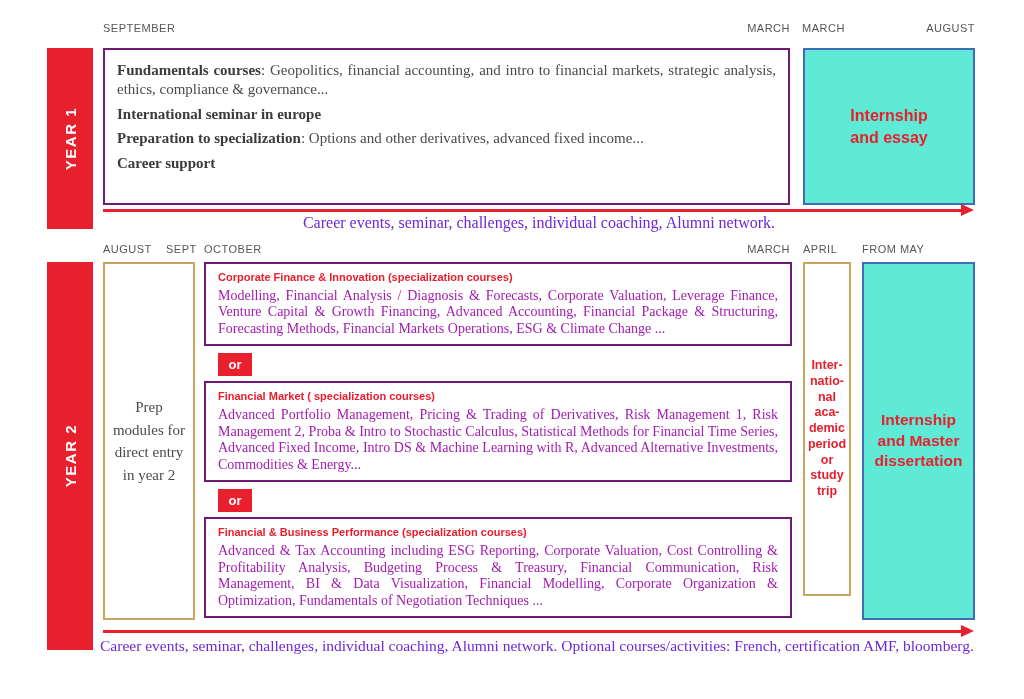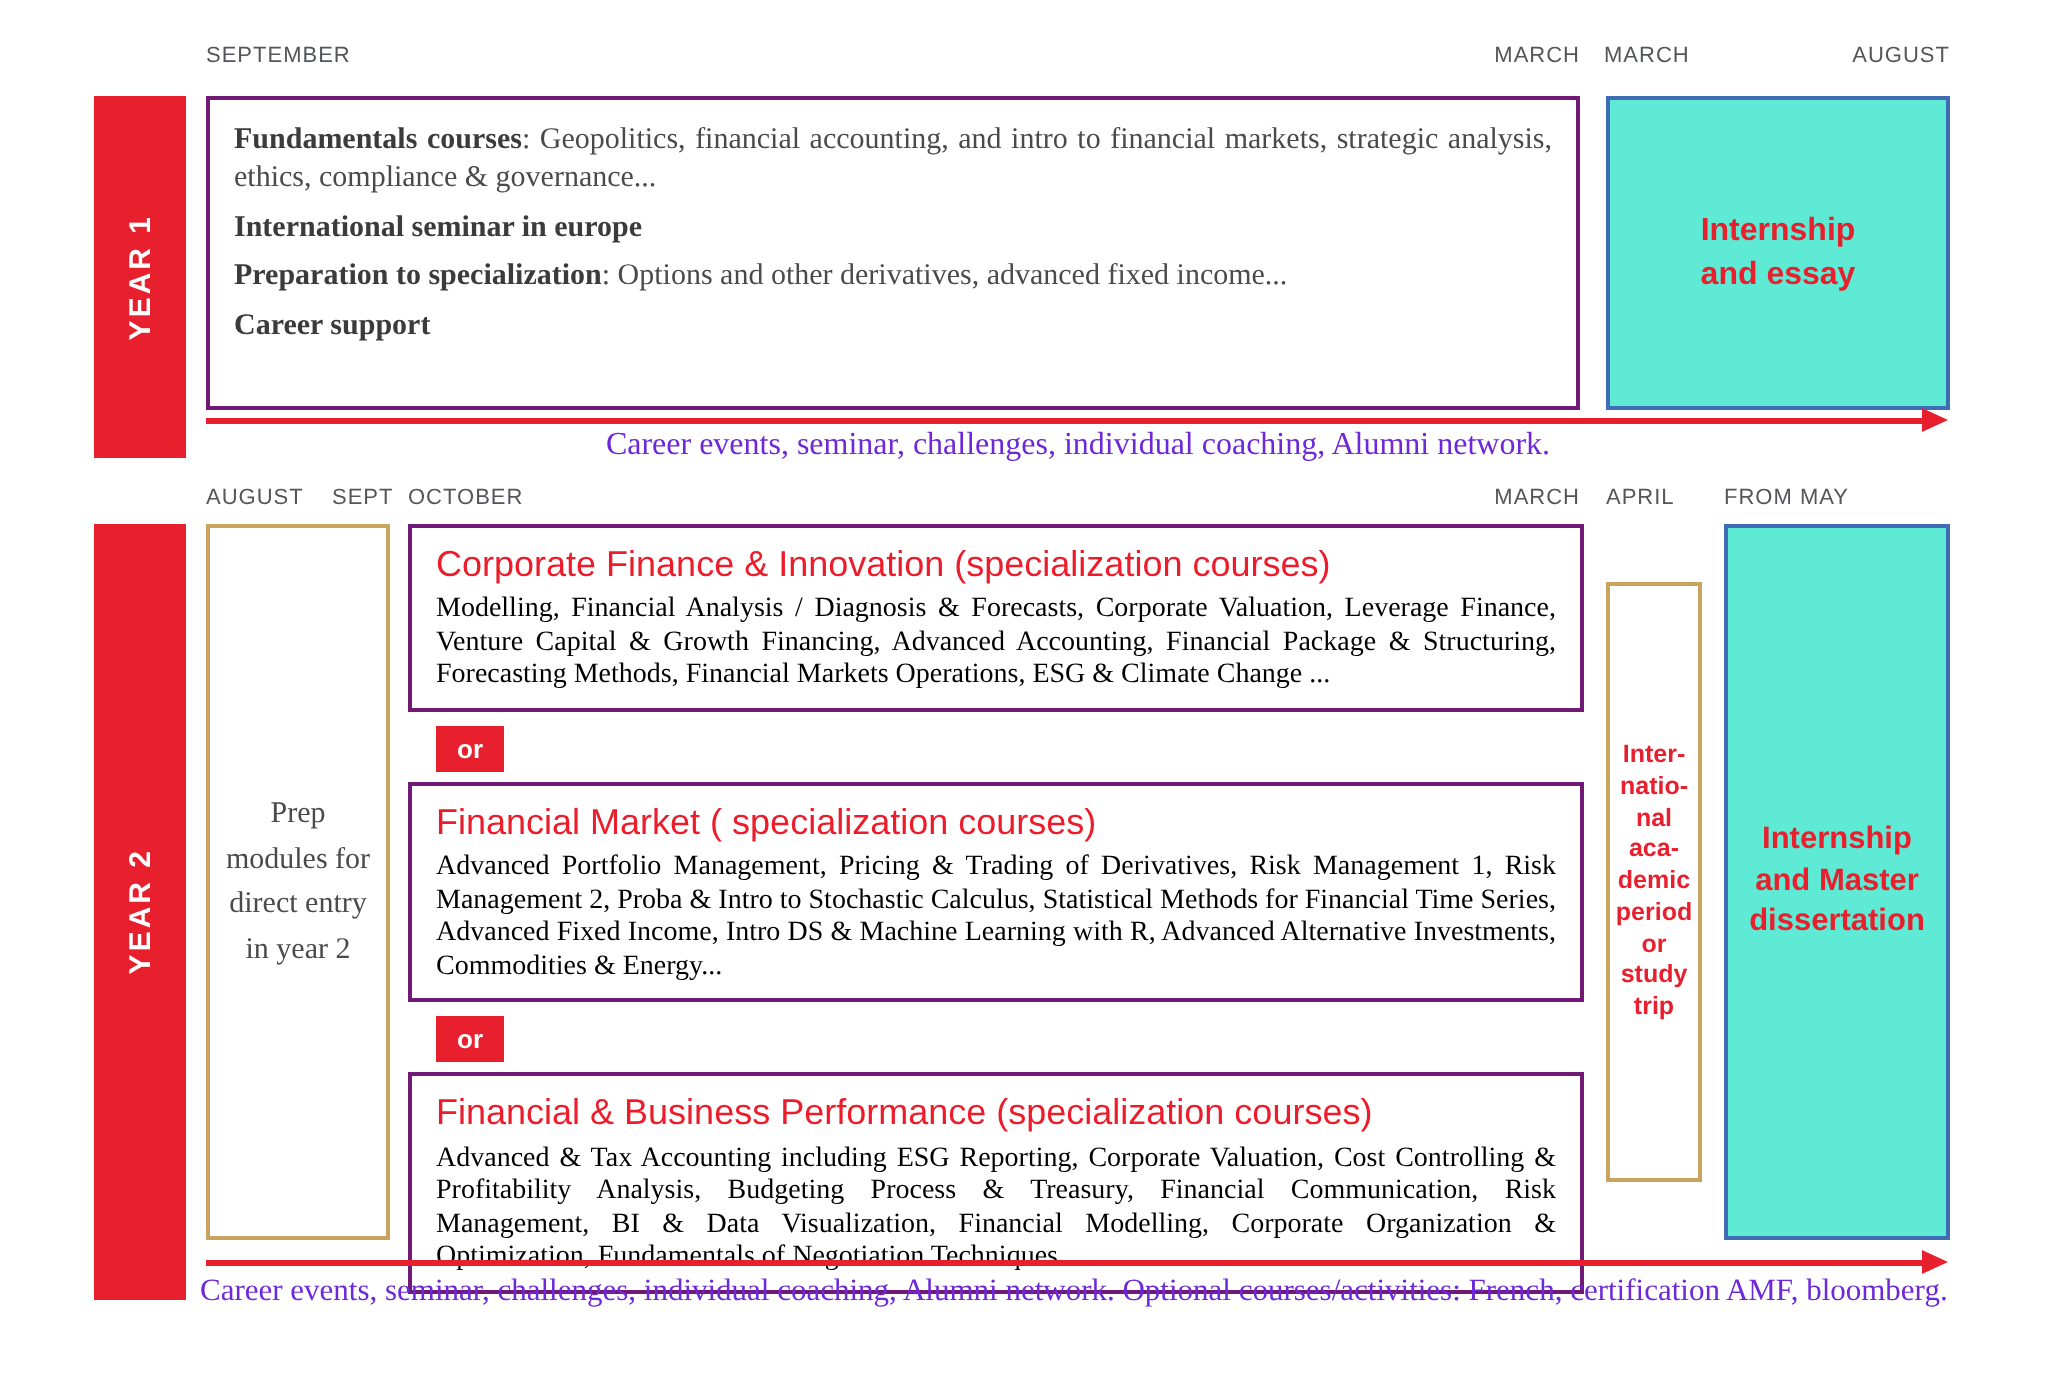--- a/index.html
+++ b/index.html
@@ -57,34 +57,34 @@
   
   .prep-box {
     position:absolute; left:103px; top:262px; width:92px; height:358px;
     display:flex; align-items:center; justify-content:center; text-align:center;
     font-family:"Liberation Serif", serif; font-size:15px; line-height:1.5; color:#4a4a4c;
     padding:0 6px;
   }
   .spec-col { position:absolute; left:204px; top:262px; width:588px; }
   .spec-box { padding:6px 12px 7px 12px; }
   .spec-title {
-    color:#ed1c2b; font-weight:normal; font-size:18px; line-height:1.35; margin-bottom:3px;
+    color:#ed1c2b; font-weight:bold; font-size:11px; line-height:1.35; margin-bottom:3px;
   }
   .spec-body {
     font-family:"Liberation Serif", serif; font-size:14px; line-height:1.18;
-    color:#000000; text-align:justify;
+    color:#a21caf; text-align:justify;
   }
   .or-badge {
     width:34px; height:23px; background:#e8202e; color:#ffffff;
     font-weight:bold; font-size:13px; display:flex; align-items:center; justify-content:center;
     margin:7px 0 5px 14px;
   }
   .intl-box {
-    position:absolute; left:803px; top:262px; width:48px; height:300px;
-    display:flex; flex-direction:column; align-items:center; justify-content:center;margin-top:29px;
+    position:absolute; left:803px; top:262px; width:48px; height:334px;
+    display:flex; flex-direction:column; align-items:center; justify-content:center;
   }
   .intl-line { color:#e8202e; font-weight:bold; font-size:12.5px; line-height:1.26; display:block; text-align:center; }
   .y2-intern {
     position:absolute; left:862px; top:262px; width:113px; height:358px;
     display:flex; flex-direction:column; align-items:center; justify-content:center;
   }
   .y2-intern .intern-line { font-size:15.5px; }
 </style>
 </head>
 <body>

